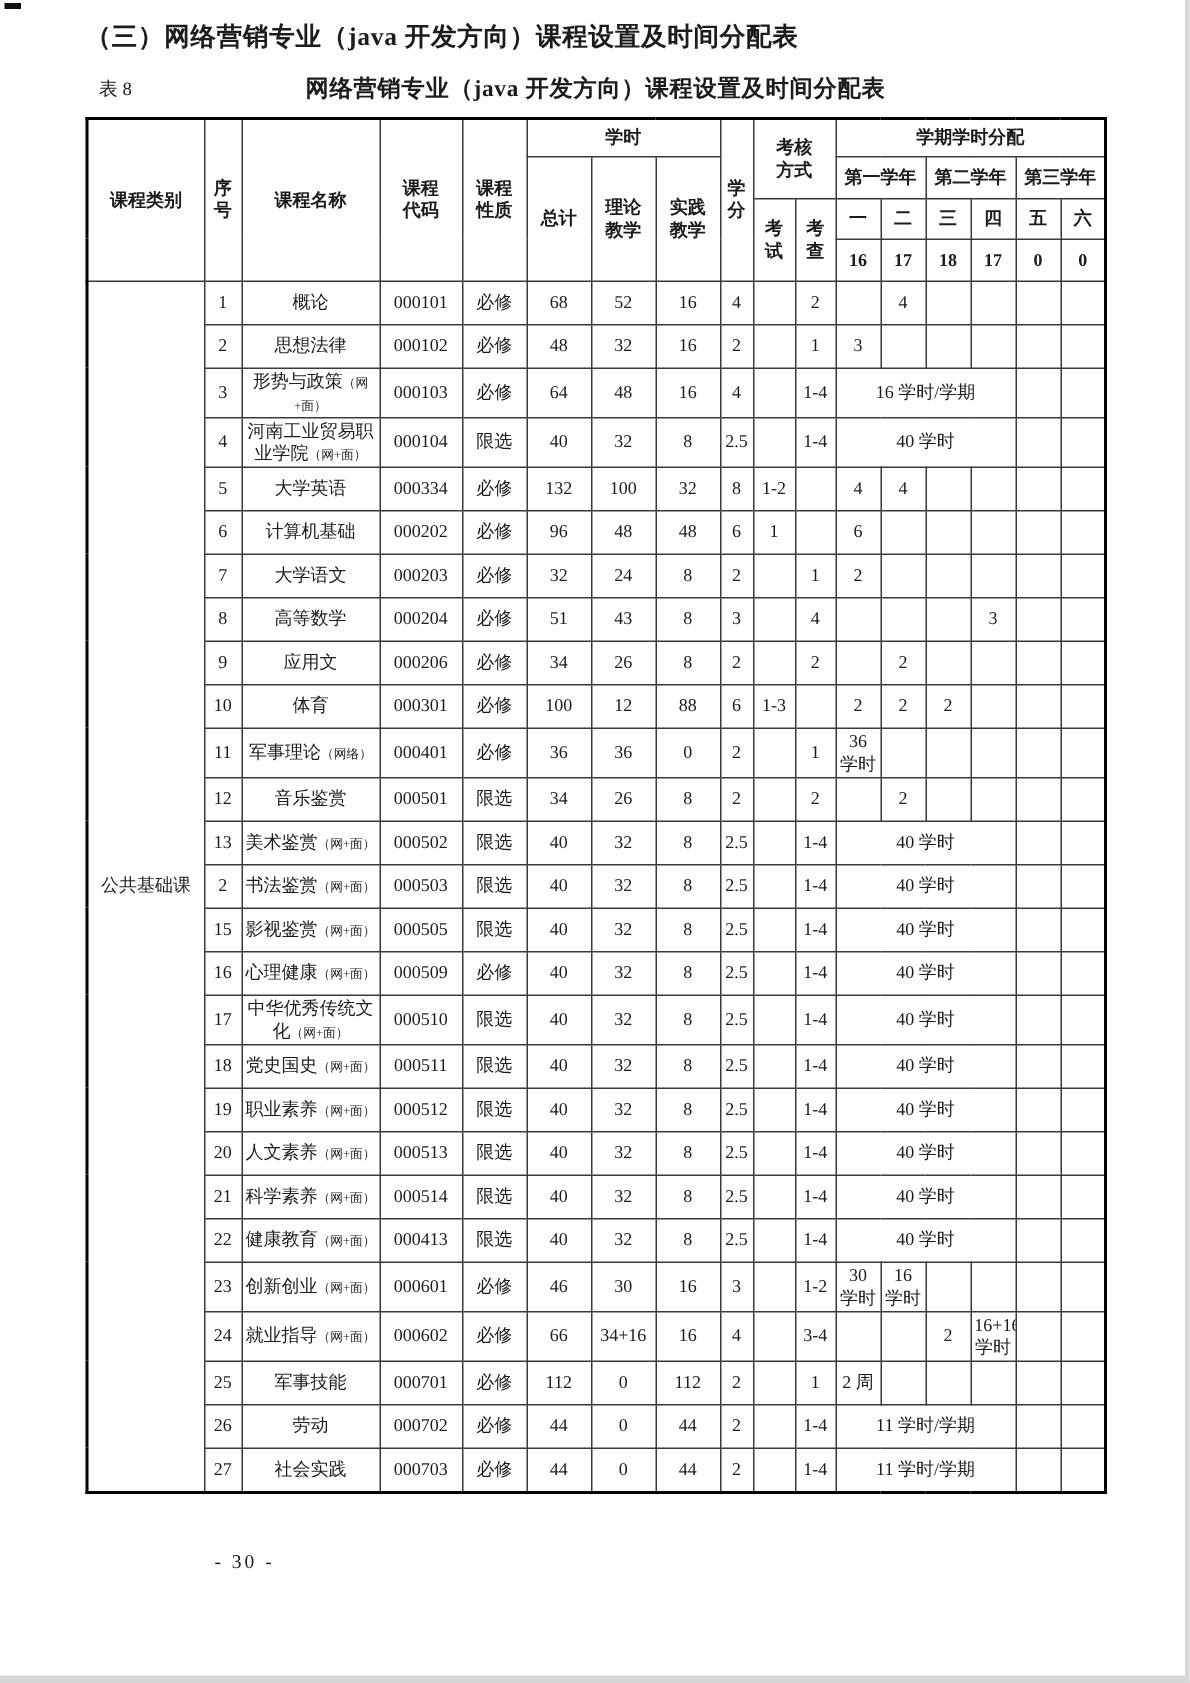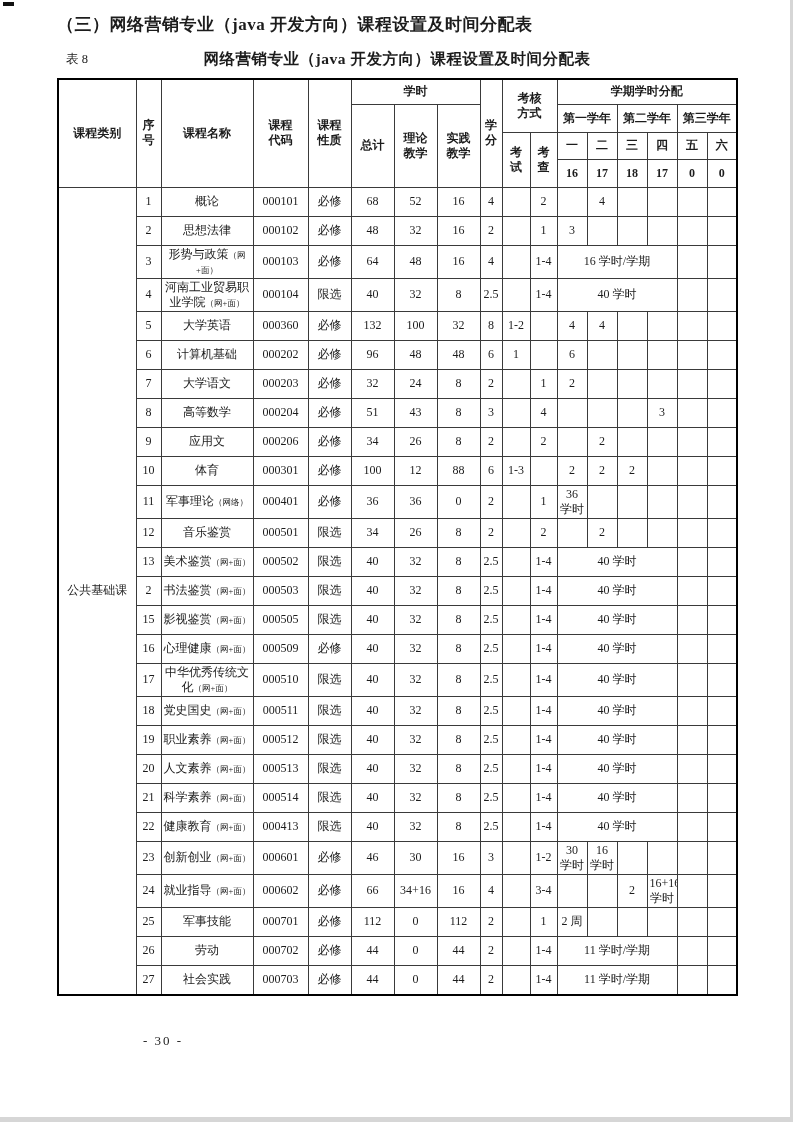--- a/index.html
+++ b/index.html
@@ -187,21 +187,21 @@
           <td>2.5</td>
           <td></td>
           <td>1-4</td>
           <td colspan="4">40 学时</td>
           <td></td>
           <td></td>
         </tr>
         <tr>
           <td>5</td>
           <td class="cname"><span>大学英语</span></td>
-          <td>000360</td>
+          <td>000334</td>
           <td>必修</td>
           <td>132</td>
           <td>100</td>
           <td>32</td>
           <td>8</td>
           <td>1-2</td>
           <td></td>
           <td>4</td>
           <td>4</td>
           <td></td>

